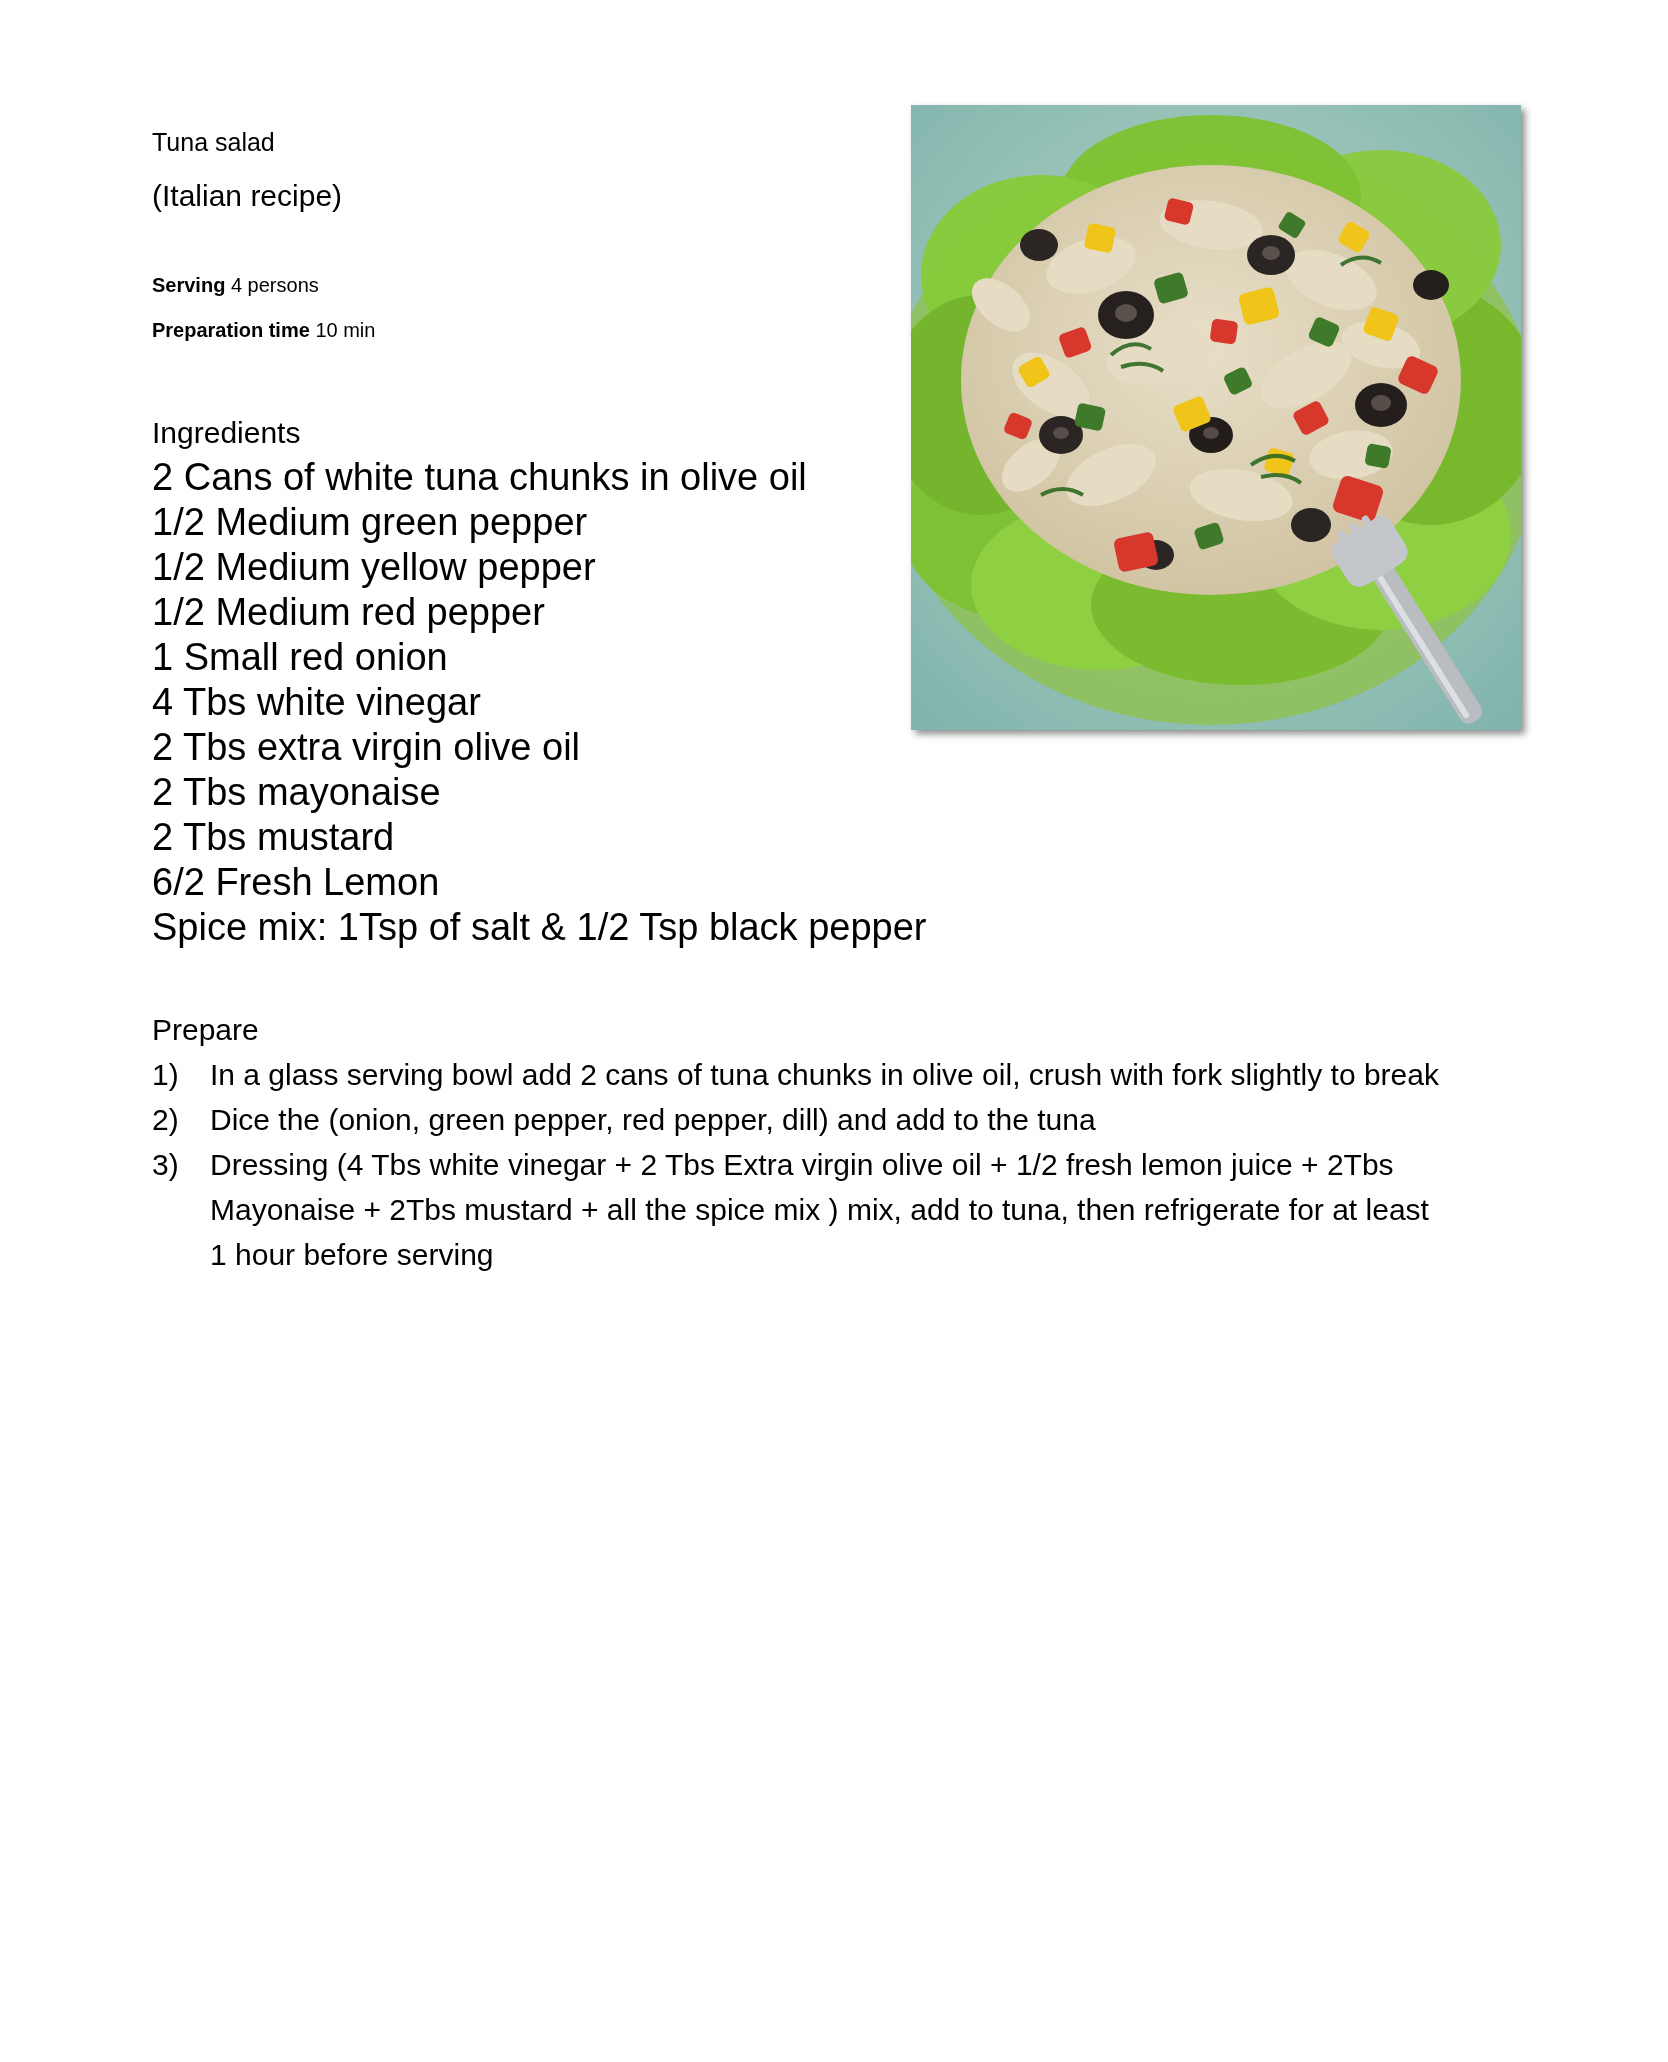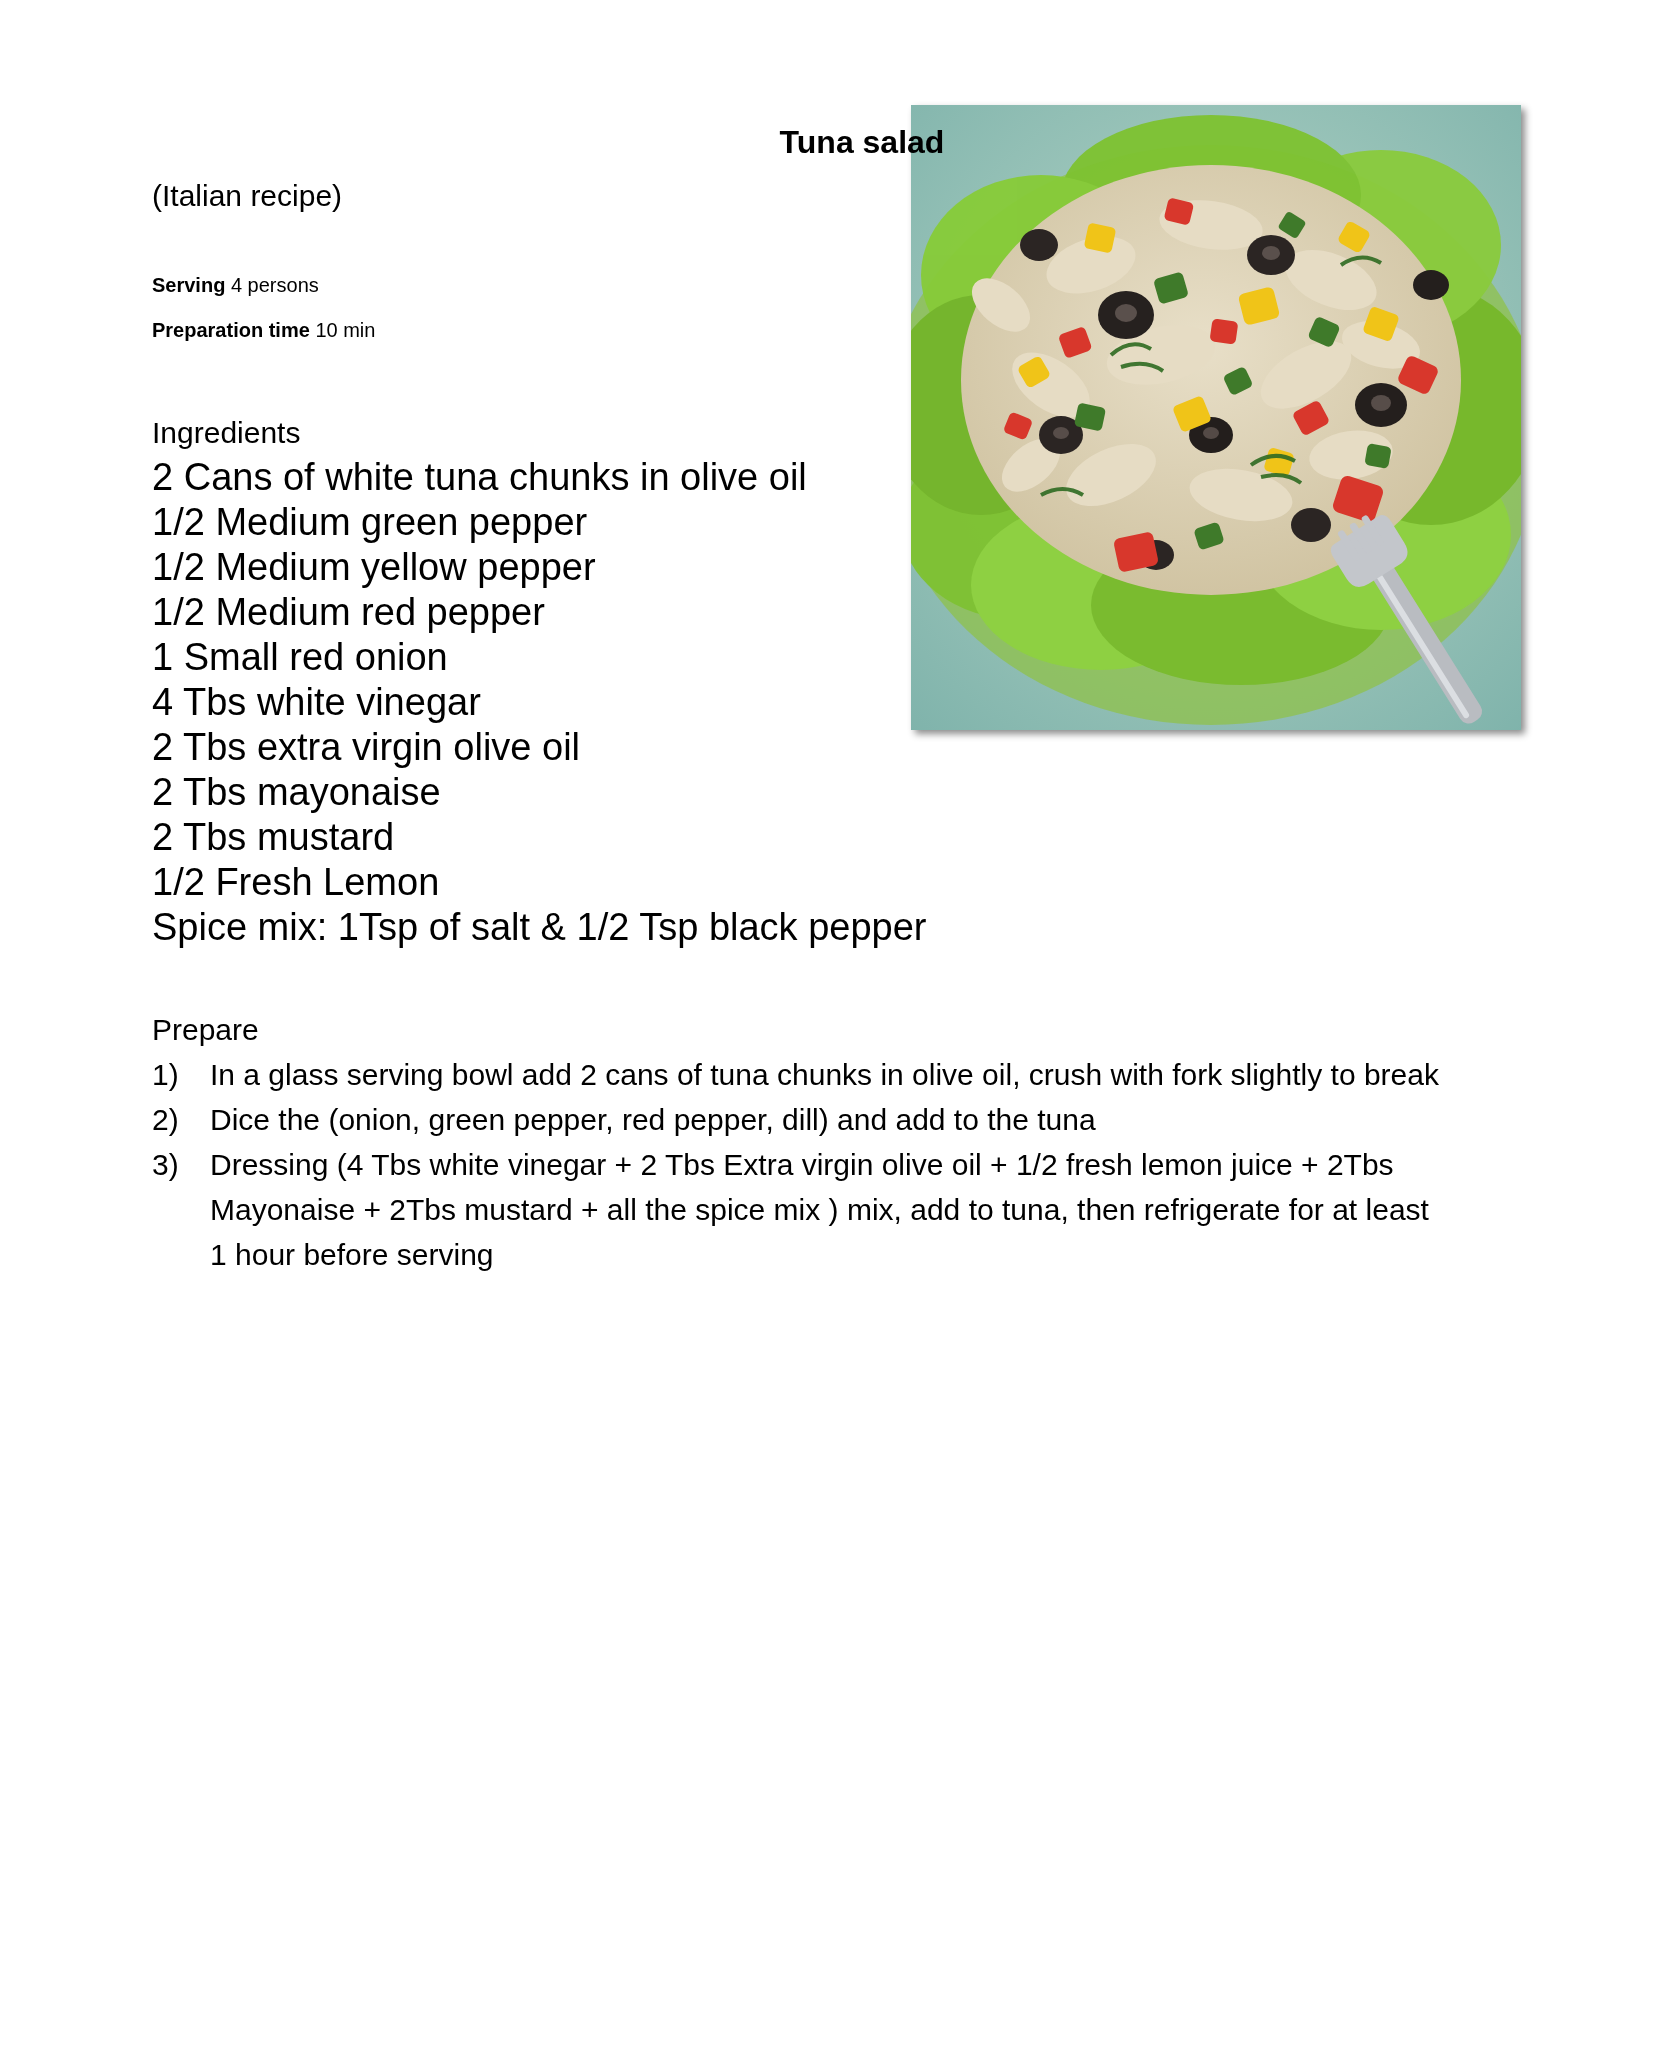--- a/index.html
+++ b/index.html
@@ -33,24 +33,23 @@
   .line {
     font-size: 30px;
     line-height: 45px;
     white-space: pre-wrap;
     margin-top: 8px;
   }
   .bold {
     font-weight: bold;
   }
   .title {
-    font-size: 32px;
-    font-weight: bold;
-    line-height: 45px;
-    text-align: center;
+    font-size: 25px;
+    font-weight: normal;
+    line-height: 45px;
   }
   .blank {
     height: 45px;
   }
   .heading {
     font-size: 30px;
     font-weight: normal;
     line-height: 45px;
     margin-top: 12px;
   }
@@ -248,21 +247,21 @@
     <ul class="ingredients">
       <li>2 Cans of white tuna chunks in olive oil</li>
       <li>1/2 Medium green pepper</li>
       <li>1/2 Medium yellow pepper</li>
       <li>1/2 Medium red pepper</li>
       <li>1 Small red onion</li>
       <li>4 Tbs white vinegar</li>
       <li>2 Tbs extra virgin olive oil</li>
       <li>2 Tbs mayonaise</li>
       <li>2 Tbs mustard</li>
-      <li>1/2 Fresh Lemon</li>
+      <li>6/2 Fresh Lemon</li>
       <li>Spice mix: 1Tsp of salt &amp; 1/2 Tsp black pepper</li>
     </ul>
 
     <div class="blank"></div>
 
     <div class="heading">Prepare</div>
     <ol class="steps">
       <li>
         <span class="num">1)</span>
         <span>In a glass serving bowl add 2 cans of tuna chunks in olive oil, crush with fork slightly to break</span>

